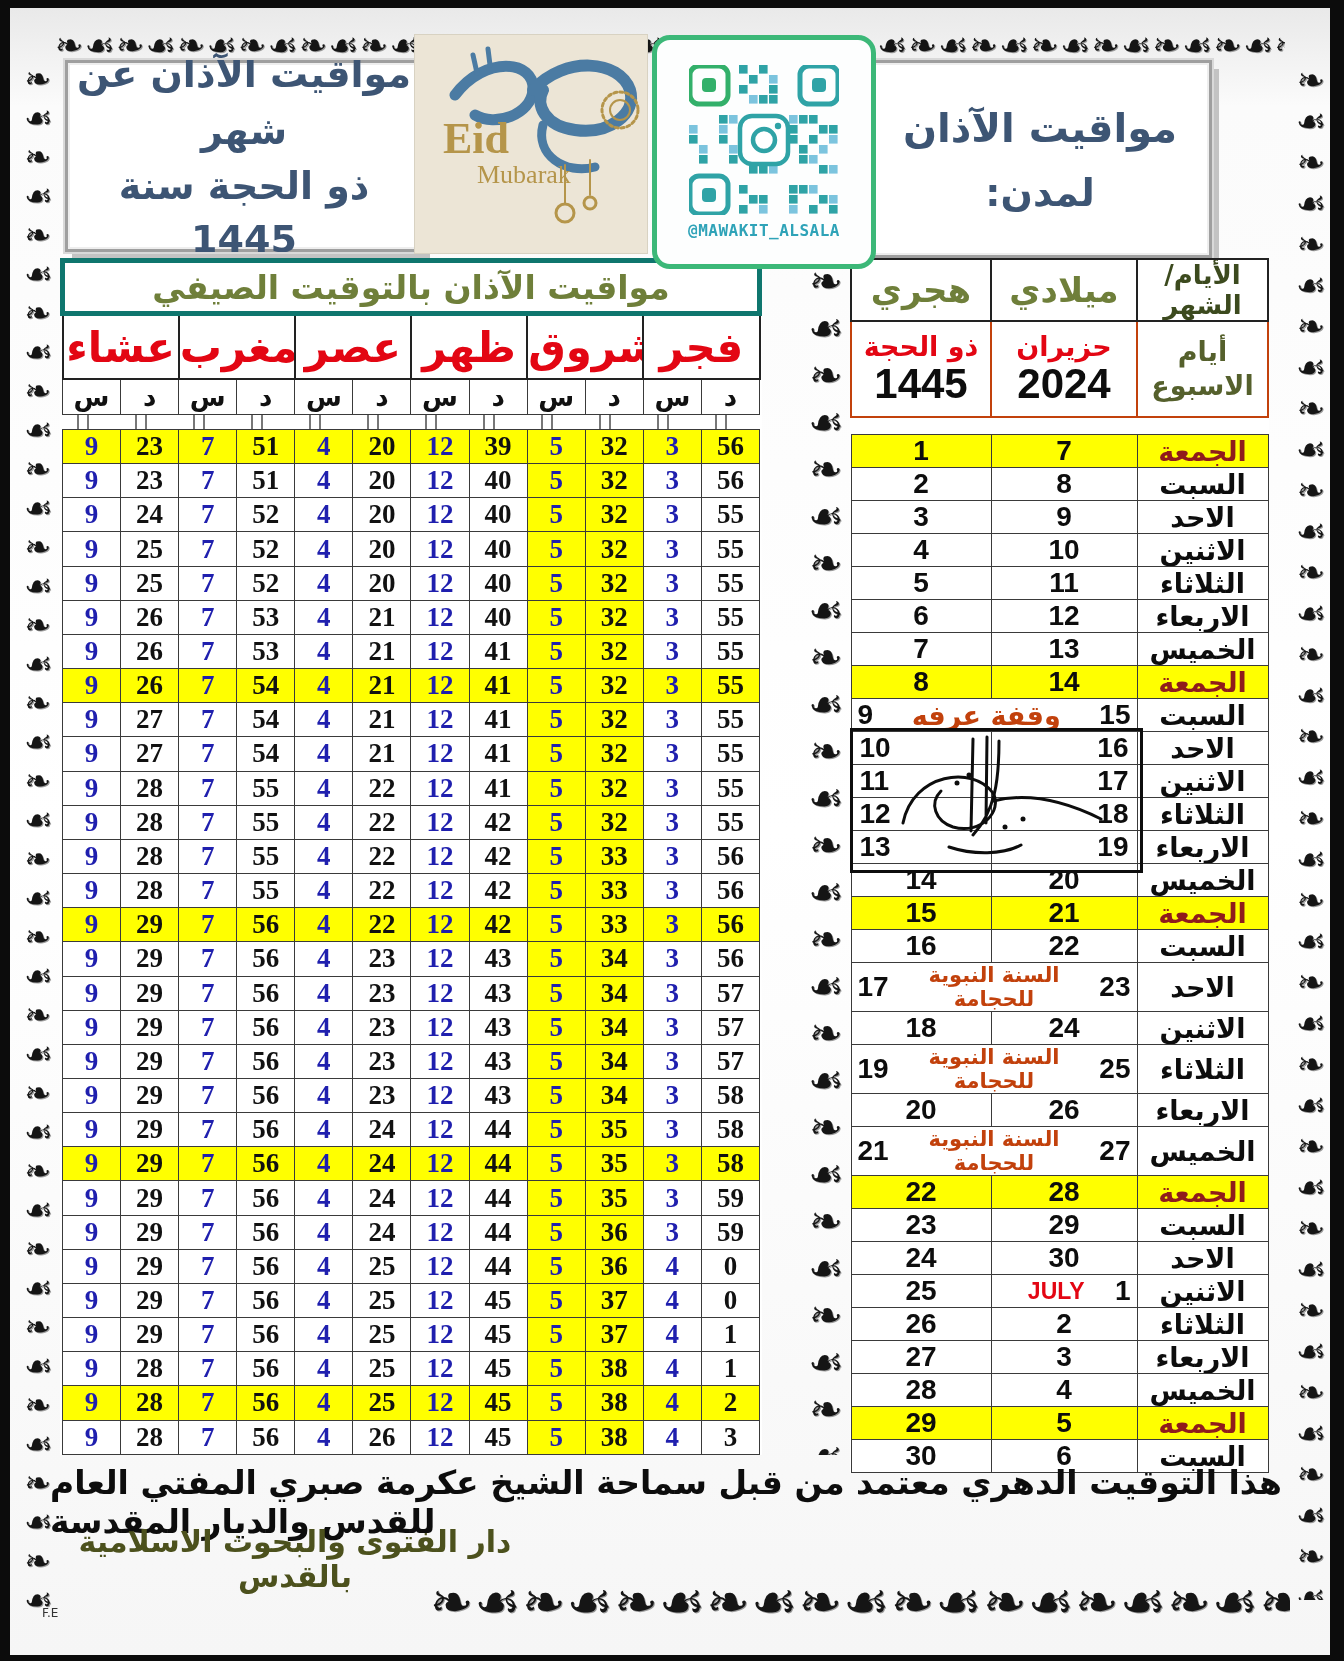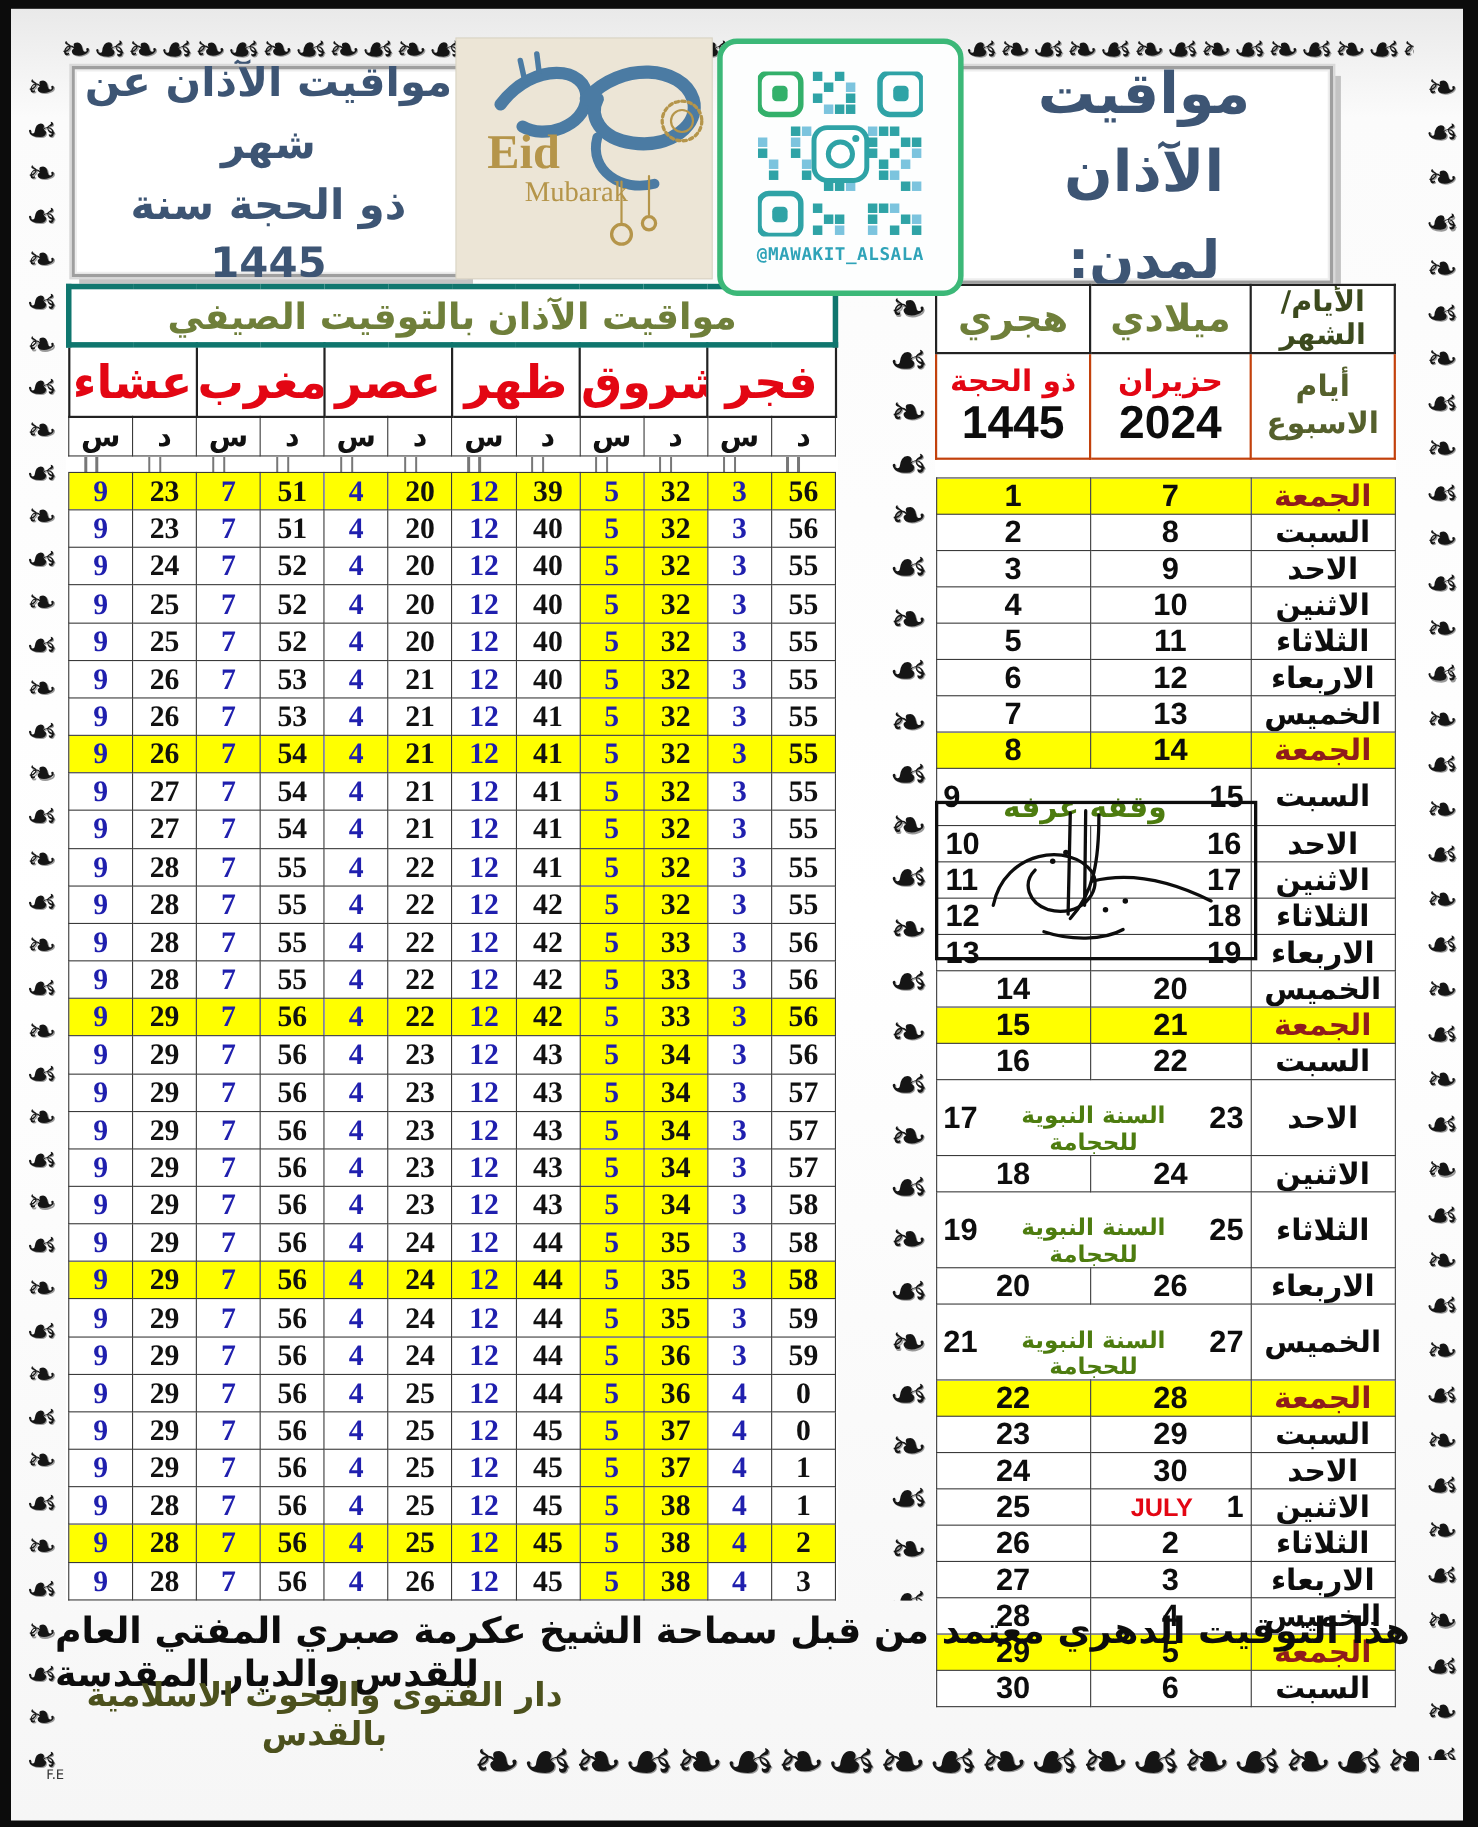--- a/index.html
+++ b/index.html
@@ -18,22 +18,22 @@
   .orn-bottom{position:absolute;left:420px;top:1568px;width:860px;height:70px;font-size:52px;z-index:1;}
   
   .bevelbox{position:absolute;background:#fff;border:3px solid #9f9f9f;outline:2px solid #d9d9d9;
             box-shadow:7px 9px 0 #c3c3c3, inset 0 0 0 2px #eee;display:flex;flex-direction:column;
             align-items:center;justify-content:center;text-align:center;z-index:2;}
   .month-box{left:55px;top:52px;width:352px;height:186px;}
   .cities-box{left:858px;top:52px;width:338px;height:192px;}
   .slate{color:#3d5574;font-weight:bold;}
   .month-box .l1{font-size:38px;line-height:1.5;}
   .month-box .l2{font-size:38px;line-height:1.4;}
-  .cities-box .l1{font-size:52px;line-height:1.35;}
-  .cities-box .l2{font-size:48px;line-height:1.25;margin-top:15px;}
+  .cities-box .l1{font-size:40px;line-height:1.35;}
+  .cities-box .l2{font-size:38px;line-height:1.25;margin-top:15px;}
   .cities-box .l3{font-size:38px;line-height:1.35;}
   
   .eid{position:absolute;left:405px;top:27px;width:232px;height:218px;background:#ece5d6;z-index:2;
        box-shadow:0 0 0 1px #d8d2c2;}
   
   .qr-card{position:absolute;left:642px;top:27px;width:214px;height:224px;background:#fdfefe;
            border:5px solid #3cb878;border-radius:18px;z-index:3;display:flex;flex-direction:column;
            align-items:center;justify-content:center;gap:6px;}
   .qr-handle{font-size:16px;font-weight:bold;color:#2fa3b8;letter-spacing:.5px;font-family:"DejaVu Sans Mono",monospace;}
   
@@ -59,21 +59,21 @@
   .redtxt{color:#e30613;font-weight:bold;}
   .c-h2 .mname{font-size:27px;display:block;line-height:1.1;}
   .c-h2 .myear{font-size:42px;font-weight:bold;color:#0d0d0d;display:block;line-height:1.05;font-family:"Liberation Sans",sans-serif;}
   .c-h2 .wklbl{color:#55602c;font-size:27px;font-weight:bold;line-height:1.25;}
   .cal-num{font-size:28px;font-weight:bold;color:#0d0d0d;font-family:"Liberation Sans",sans-serif;}
   .day-cell{font-size:27px;font-weight:bold;color:#0d0d0d;}
   tr.fri .day-cell{color:#8f1c1c;}
   td.al{text-align:left;padding-left:8px;}
   td.ar-r{text-align:right;padding-right:8px;}
   .noterow{display:flex;align-items:center;justify-content:space-between;padding:0 6px;}
-  .noterow .note{flex:1;color:#4d7c0f;font-weight:bold;font-size:21px;margin-top:20px;}
+  .noterow .note{flex:1;color:#c2410c;font-weight:bold;font-size:21px;}
   .noterow .big{font-size:27px;}
   .noterow .n{font-weight:bold;font-size:28px;color:#0d0d0d;font-family:"Liberation Sans",sans-serif;}
   .july{color:#e30613;font-weight:bold;font-size:23px;flex:1;font-family:"Liberation Sans",sans-serif;}
   
   .callig-box{position:absolute;left:0px;top:470px;width:287px;height:139px;border:3px solid #0d0d0d;
               z-index:4;pointer-events:none;background:transparent;}
   
   .foot1{position:absolute;left:40px;top:1455px;width:1240px;text-align:left;font-size:33px;
          font-weight:bold;color:#0d0d0d;z-index:3;}
   .foot2{position:absolute;left:45px;top:1516px;width:480px;text-align:center;font-size:30px;

